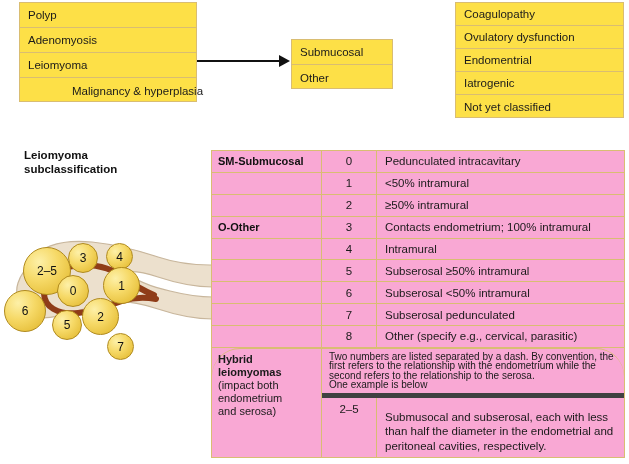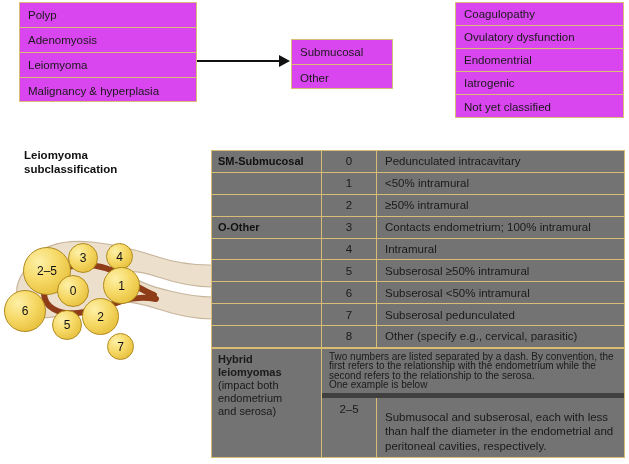--- a/index.html
+++ b/index.html
@@ -13,21 +13,21 @@
     position: relative;
     overflow: hidden;
     font-family: "Liberation Sans", sans-serif;
     color: #1a1a1a;
   }
   .abs { position: absolute; }
 
   
   .boxlist {
     border: 1px solid #d9bd72;
-    background: #d946ef;
+    background: #fde047;
     box-sizing: border-box;
   }
   .boxlist .row {
     border-bottom: 1px solid #d9bd72;
     box-sizing: border-box;
     display: flex;
     align-items: center;
     padding-left: 8px;
     font-size: 11.5px;
     color: #1a1a1a;
@@ -51,21 +51,21 @@
   .left-heading {
     font-size: 11.5px;
     font-weight: bold;
     line-height: 13.5px;
     color: #111;
   }
 
   
   .maintable {
     border: 1px solid #d9bd72;
-    background: #737373;
+    background: #f9a8d4;
     box-sizing: border-box;
     display: flex;
     flex-direction: column;
   }
   .mt-row {
     display: flex;
     border-bottom: 1px solid #d9bd72;
     box-sizing: border-box;
   }
   .mt-row:last-child { border-bottom: none; }
@@ -172,21 +172,21 @@
 <div class="boxlist abs" style="left:19px; top:2px; width:178px; height:100px;">
   <div class="row" style="height:25px;">
     <span>Polyp</span>
   </div>
   <div class="row" style="height:25px;">
     <span>Adenomyosis</span>
   </div>
   <div class="row" style="height:25px;">
     <span>Leiomyoma</span>
   </div>
-  <div class="row" style="height:25px;">
+  <div class="row" style="height:25px;margin-left:44px;">
     <span>Malignancy &amp; hyperplasia</span>
   </div>
 </div>
 
 <div class="abs" style="left:197px; top:55px; width:95px; height:14px;">
   <div class="arrow-line abs" style="left:0px; top:5px; width:84px;"></div>
   <div class="arrow-head abs" style="left:82px; top:0px;"></div>
 </div>
 
 <div class="boxlist abs" style="left:291px; top:39px; width:102px; height:50px;">
@@ -310,21 +310,21 @@
     <div class="mt-cat"></div>
     <div class="mt-num">7</div>
     <div class="mt-desc">Subserosal pedunculated</div>
   </div>
   <div class="mt-row" style="height:25px;">
     <div class="mt-cat"></div>
     <div class="mt-num">8</div>
     <div class="mt-desc">Other (specify e.g., cervical, parasitic)</div>
   </div>
 
-  <div class="hybrid" style="flex:1;">
+  <div class="hybrid" style="flex:1;border-radius:28px;">
     <div class="hybrid-left">
       <div class="hl-bold">Hybrid</div>
       <div class="hl-bold">leiomyomas</div>
       <div>(impact both</div>
       <div>endometrium</div>
       <div>and serosa)</div>
     </div>
     <div class="hybrid-right">
       <div class="hybrid-note">
         <span>Two numbers are listed separated by a dash. By convention, the first refers to the relationship with the endometrium while the second refers to the relationship to the serosa.</span>

